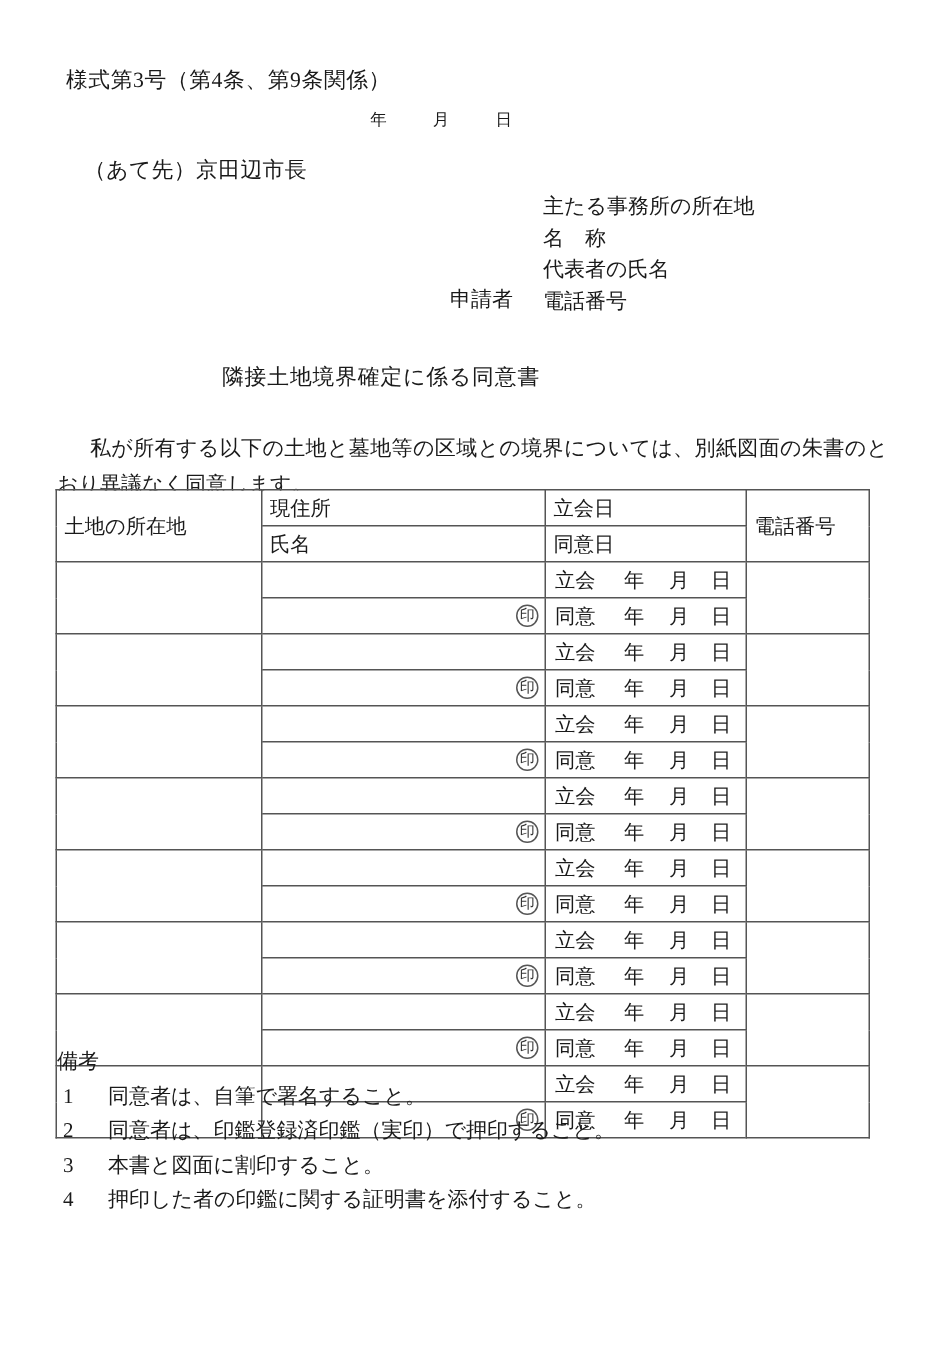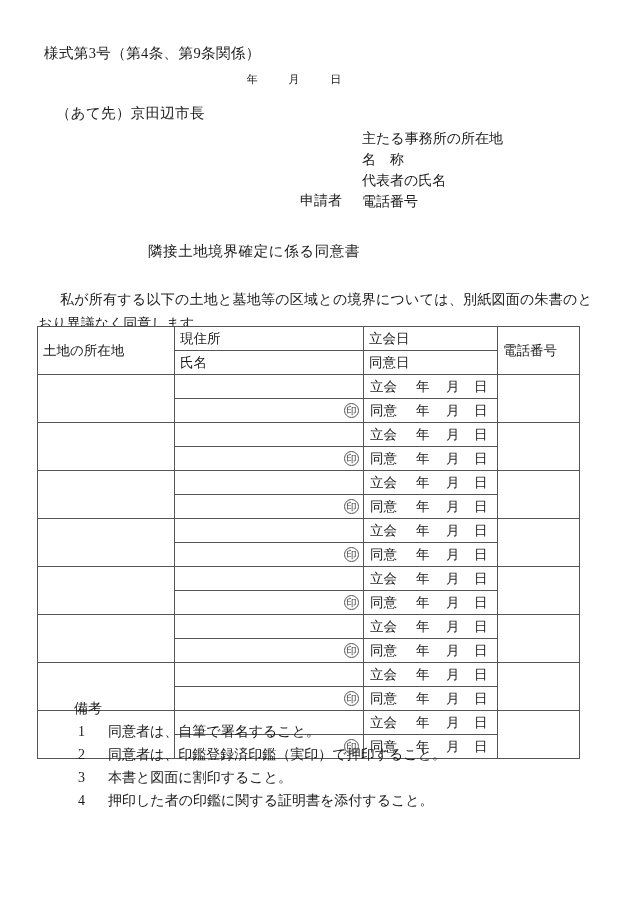--- a/index.html
+++ b/index.html
@@ -176,21 +176,20 @@
   .dcell .u-m  { width: 28px; flex: 0 0 28px; text-align: left; }
   .dcell .u-d  { width: 20px; flex: 0 0 20px; text-align: left; }
 
   
   .remarks {
     position: absolute;
     left: 38px;
     top: 697px;
     font-size: 14px;
     line-height: 23px;
-    margin-left: 36px;
   }
   .remarks .rm-title { margin-bottom: 0; }
   .remarks .rm-row {
     display: flex;
     align-items: baseline;
     white-space: nowrap;
   }
   .remarks .rm-num {
     width: 34px;
     flex: 0 0 34px;

